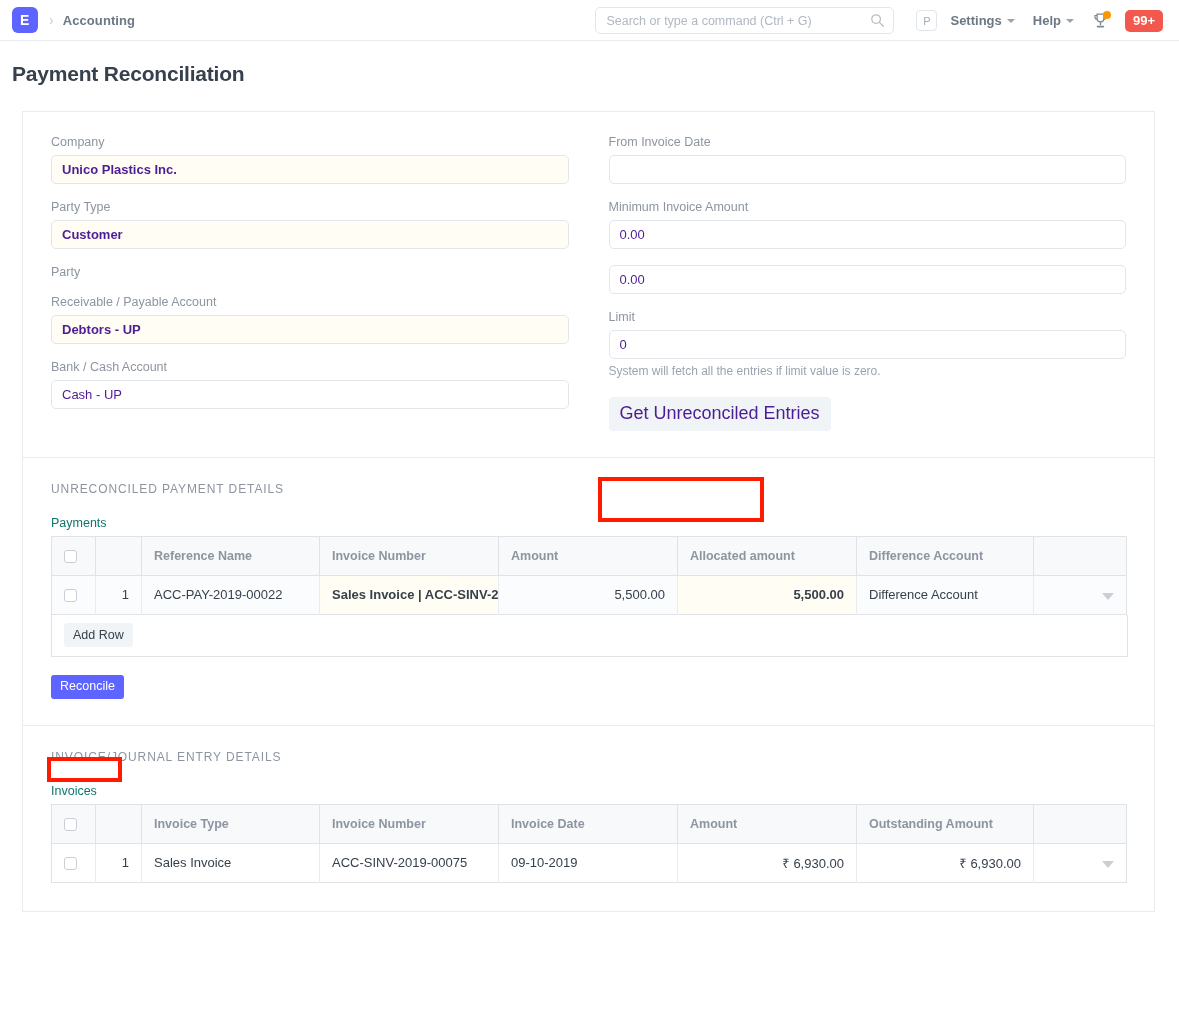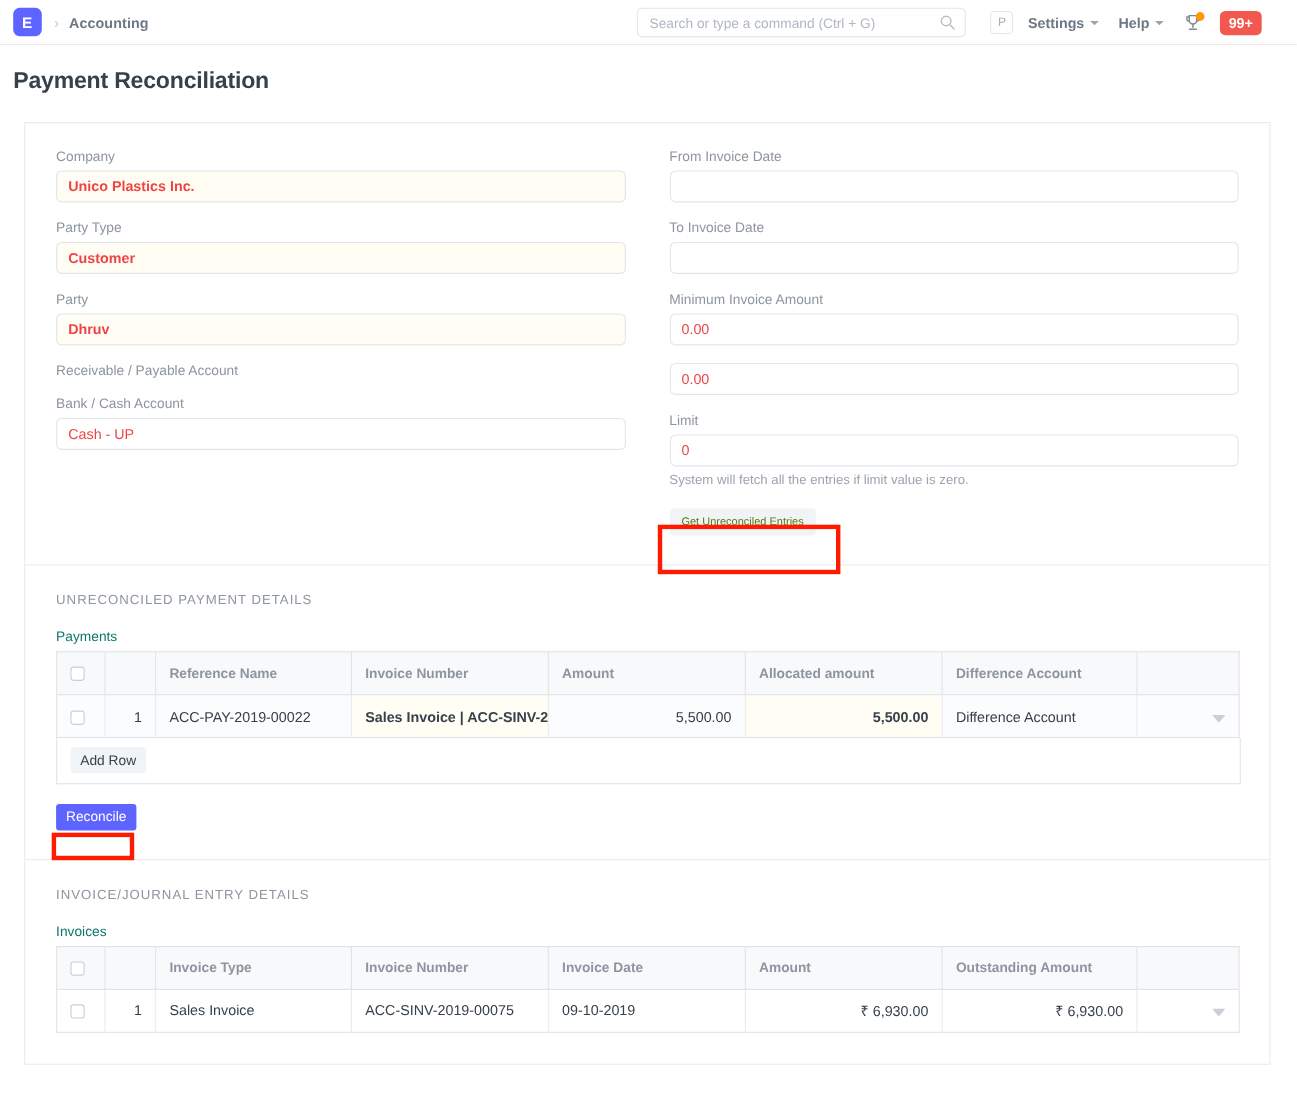--- a/index.html
+++ b/index.html
@@ -24,21 +24,21 @@
   .app-logo {
     width: 26px; height: 26px; border-radius: 6px;
     background: #5e64ff; color: #fff;
     display: flex; align-items: center; justify-content: center;
     font-size: 14px; font-weight: bold; letter-spacing: .5px;
   }
   .crumb-sep { margin: 0 9px 0 11px; color: #c5ccd6; font-size: 14px; line-height: 1; }
   .crumb-link { font-size: 13px; font-weight: bold; color: #6c7884; letter-spacing: .1px; }
 
   .nav-right {
-    position: absolute; right: 16px; top: 0; height: 41px;
+    position: absolute; right: 0; top: 0; height: 41px;
     display: flex; align-items: center; padding-right: 16px; gap: 0;
   }
   .searchbox {
     position: relative;
     width: 299px; height: 27px;
     border: 1px solid #e2e6ea; border-radius: 5px;
     background: #fff;
     display: flex; align-items: center;
     margin-right: 22px;
   }
@@ -98,30 +98,30 @@
   .field:last-child { margin-bottom: 0; }
   .f-label {
     font-size: 12.5px; color: #8d95a0; margin-bottom: 6px; display: block;
   }
   .f-control {
     width: 100%; height: 29px;
     border: 1px solid #e2e6ea; border-radius: 5px;
     background: #fff;
     display: flex; align-items: center;
     padding: 0 10px;
-    font-size: 13px; color: #ef4444;
+    font-size: 13px; color: #4c1d95;
   }
   .f-control.mandatory { background: #fffdf4; font-weight: bold; }
   .f-help { font-size: 12px; color: #9aa4b0; margin-top: 5px; }
 
   .btn-default {
     display: inline-block;
-    background: #f0f4f7; color: #4d7c0f;
+    background: #f0f4f7; color: #4c1d95;
     border: 1px solid transparent; border-radius: 4px;
-    font-size: 10px; font-family: "Liberation Sans", sans-serif;
+    font-size: 18px; font-family: "Liberation Sans", sans-serif;
     padding: 6px 10px; line-height: 1.1; cursor: pointer; text-align: center;
   }
   .btn-primary {
     display: inline-block;
     background: #5e64ff; color: #fff;
     border: 0; border-radius: 3px;
     font-size: 12.5px; font-family: "Liberation Sans", sans-serif;
     padding: 5px 9px; line-height: 1.1; cursor: pointer;
   }
 
@@ -243,38 +243,34 @@
         <div class="field">
           <label class="f-label">Company</label>
           <div class="f-control mandatory">Unico Plastics Inc.</div>
         </div>
         <div class="field">
           <label class="f-label">Party Type</label>
           <div class="f-control mandatory">Customer</div>
         </div>
         <div class="field">
           <label class="f-label">Party</label>
-          <div class="f-control mandatory">Dhruv</div>
         </div>
         <div class="field">
           <label class="f-label">Receivable / Payable Account</label>
+          <div class="f-control mandatory">Debtors - UP</div>
         </div>
         <div class="field">
           <label class="f-label">Bank / Cash Account</label>
           <div class="f-control">Cash - UP</div>
         </div>
       </div>
 
       <div class="col">
         <div class="field">
           <label class="f-label">From Invoice Date</label>
-          <div class="f-control"></div>
-        </div>
-        <div class="field">
-          <label class="f-label">To Invoice Date</label>
           <div class="f-control"></div>
         </div>
         <div class="field">
           <label class="f-label">Minimum Invoice Amount</label>
           <div class="f-control">0.00</div>
         </div>
         <div class="field">
           <div class="f-control">0.00</div>
         </div>
         <div class="field">

